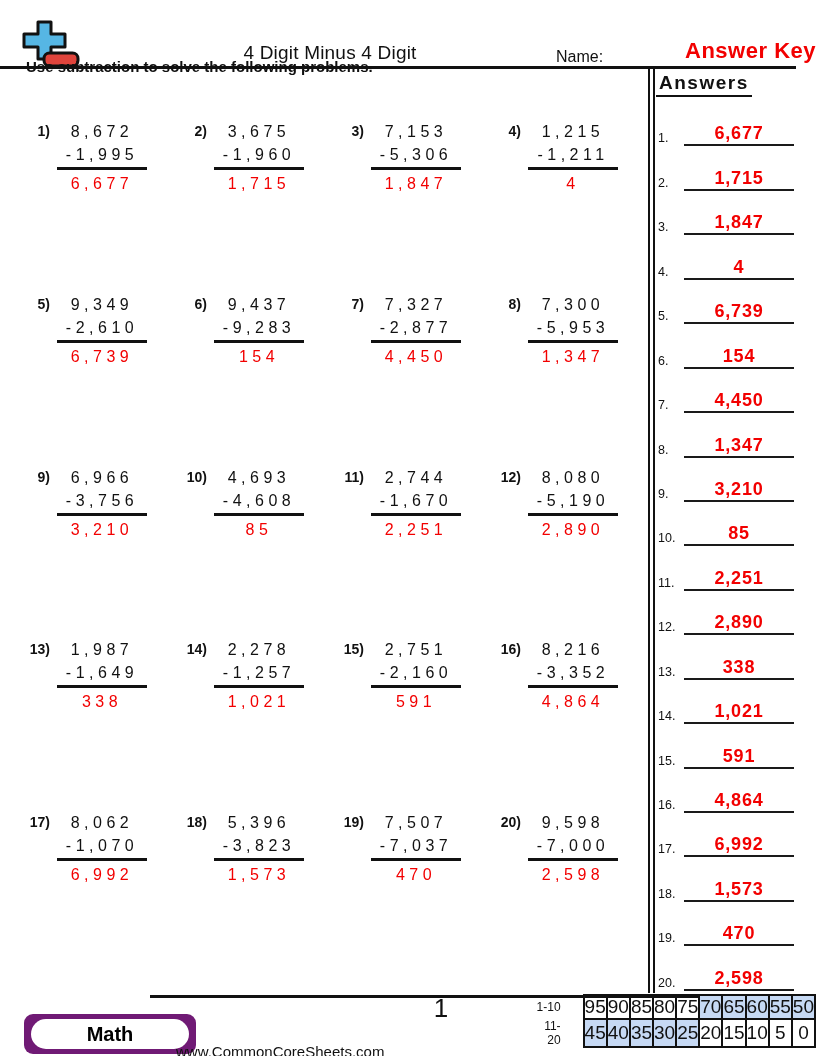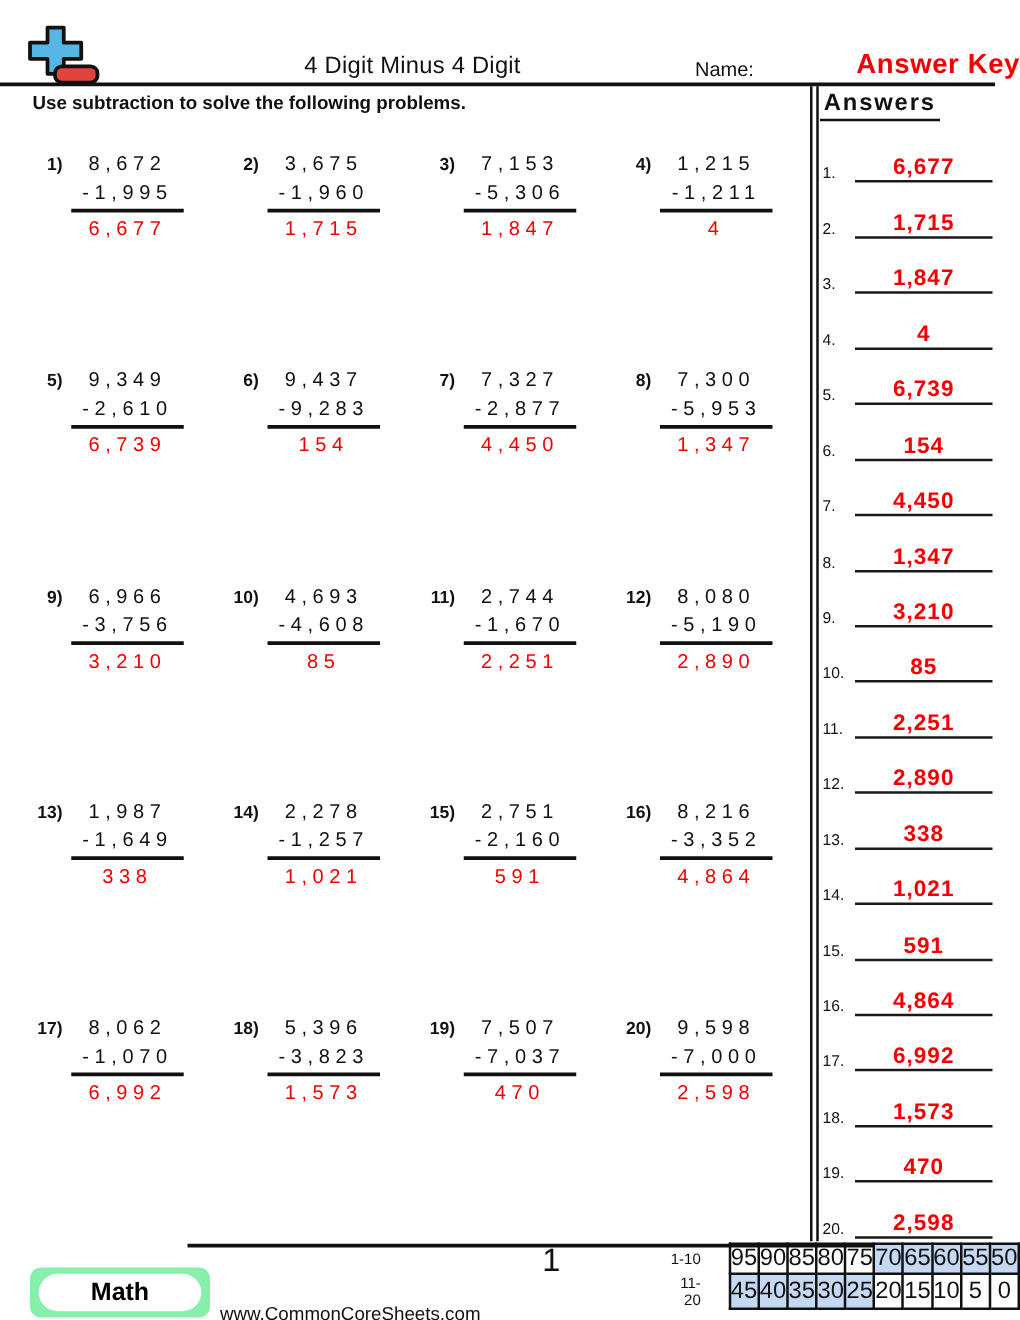--- a/index.html
+++ b/index.html
@@ -7,21 +7,21 @@
         font-family:"Liberation Sans",sans-serif;color:#111;}
 
   
   .logo{position:absolute;left:20px;top:20px;width:62px;height:50px;}
   .title{position:absolute;left:0;top:42px;width:660px;text-align:center;
          font-size:19px;font-weight:500;letter-spacing:0.2px;}
   .nlabel{position:absolute;left:556px;top:48px;font-size:16px;}
   .akey{position:absolute;left:620px;top:38px;width:196px;text-align:right;
         font-size:22px;font-weight:bold;color:var(--answer-red,#f20000);letter-spacing:0.5px;}
   .hline{position:absolute;left:0;top:66px;width:796px;height:3px;background:#111;}
-  .instr{position:absolute;left:26px;top:74px;font-size:15px;font-weight:bold;}
+  .instr{position:absolute;left:26px;top:58px;font-size:15px;font-weight:bold;}
 
   
   .vline{position:absolute;left:648px;top:69px;height:924px;width:7px;box-sizing:border-box;
          border-left:2.5px solid #111;border-right:2.5px solid #111;}
   .ahead{position:absolute;left:656px;top:72px;width:160px;text-align:left;}
   .ahead span{font-size:19px;font-weight:bold;letter-spacing:1.5px;
               border-bottom:2.5px solid #111;padding:0 3px 2px;}
   .alist{position:absolute;left:656px;top:102px;width:160px;display:flex;flex-direction:column;}
   .ae{height:44.45px;display:flex;align-items:flex-end;flex:none;}
   .an{width:24px;font-size:12.5px;text-align:left;padding:0 0 1px 2px;}
@@ -36,21 +36,21 @@
   .pl{width:30px;text-align:right;font-weight:bold;font-size:14px;padding-top:3px;
       margin-right:7px;flex:none;}
   .pc{width:90px;flex:none;}
   .pt,.pb,.pa{font-size:16px;letter-spacing:4.5px;text-align:center;line-height:23px;
               white-space:nowrap;}
   .pb{border-bottom:3px solid #111;padding-bottom:1px;}
   .pa{color:var(--answer-red,#f20000);line-height:27px;}
 
   
   .fline{position:absolute;left:150px;top:995px;width:666px;height:2.5px;background:#111;}
-  .mathbox{position:absolute;left:24px;top:1014px;width:144px;height:40px;background:#86efac;
+  .mathbox{position:absolute;left:24px;top:1014px;width:172px;height:40px;background:#701a75;
            border-radius:9px;}
   .mathpill{position:absolute;left:7px;top:5px;right:7px;bottom:5px;background:#fff;
             border-radius:15px;text-align:center;font-size:20px;font-weight:bold;
             line-height:30px;color:#000;}
   .site{position:absolute;left:176px;top:1043px;font-size:15px;}
   .pagenum{position:absolute;left:411px;top:993px;width:60px;text-align:center;font-size:26px;}
   .gtable{position:absolute;left:532px;top:994px;border-collapse:collapse;}
   .gtable td{border:2px solid #111;width:21px;height:20px;text-align:center;
              font-size:19px;padding:0;}
   .gtable td.glab{border:none;font-size:12px;text-align:right;padding-right:22px;width:36px;}

